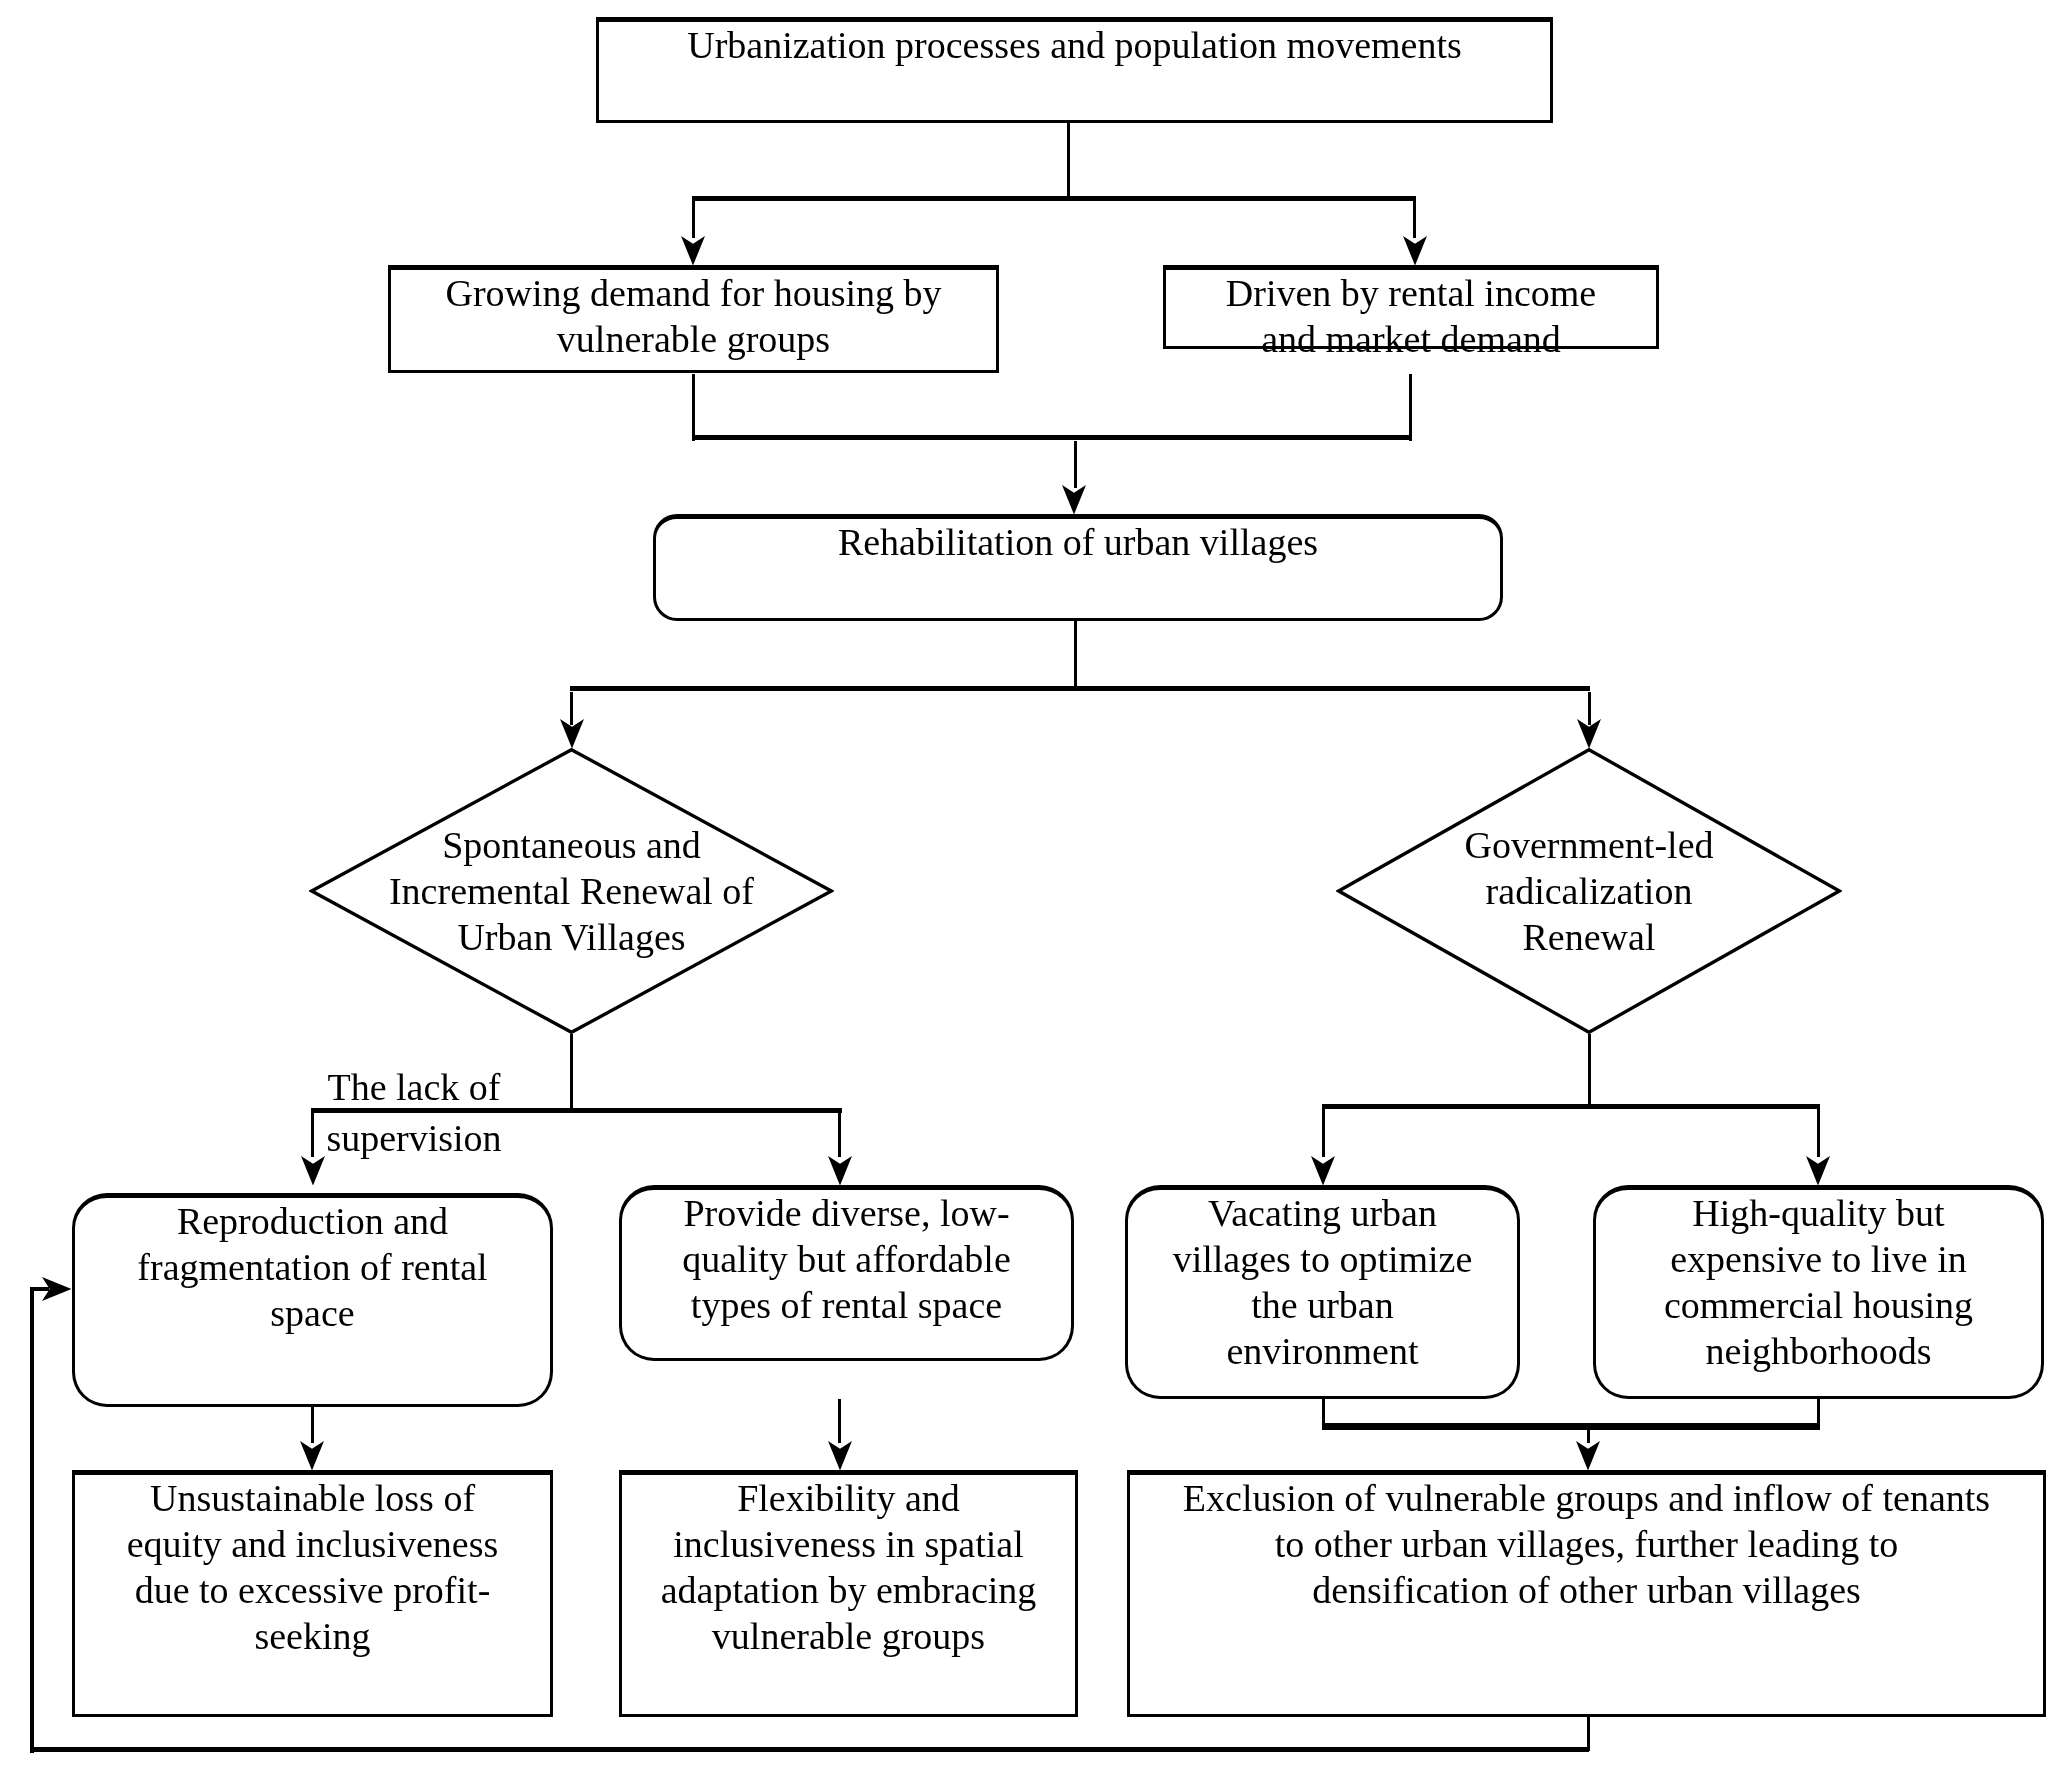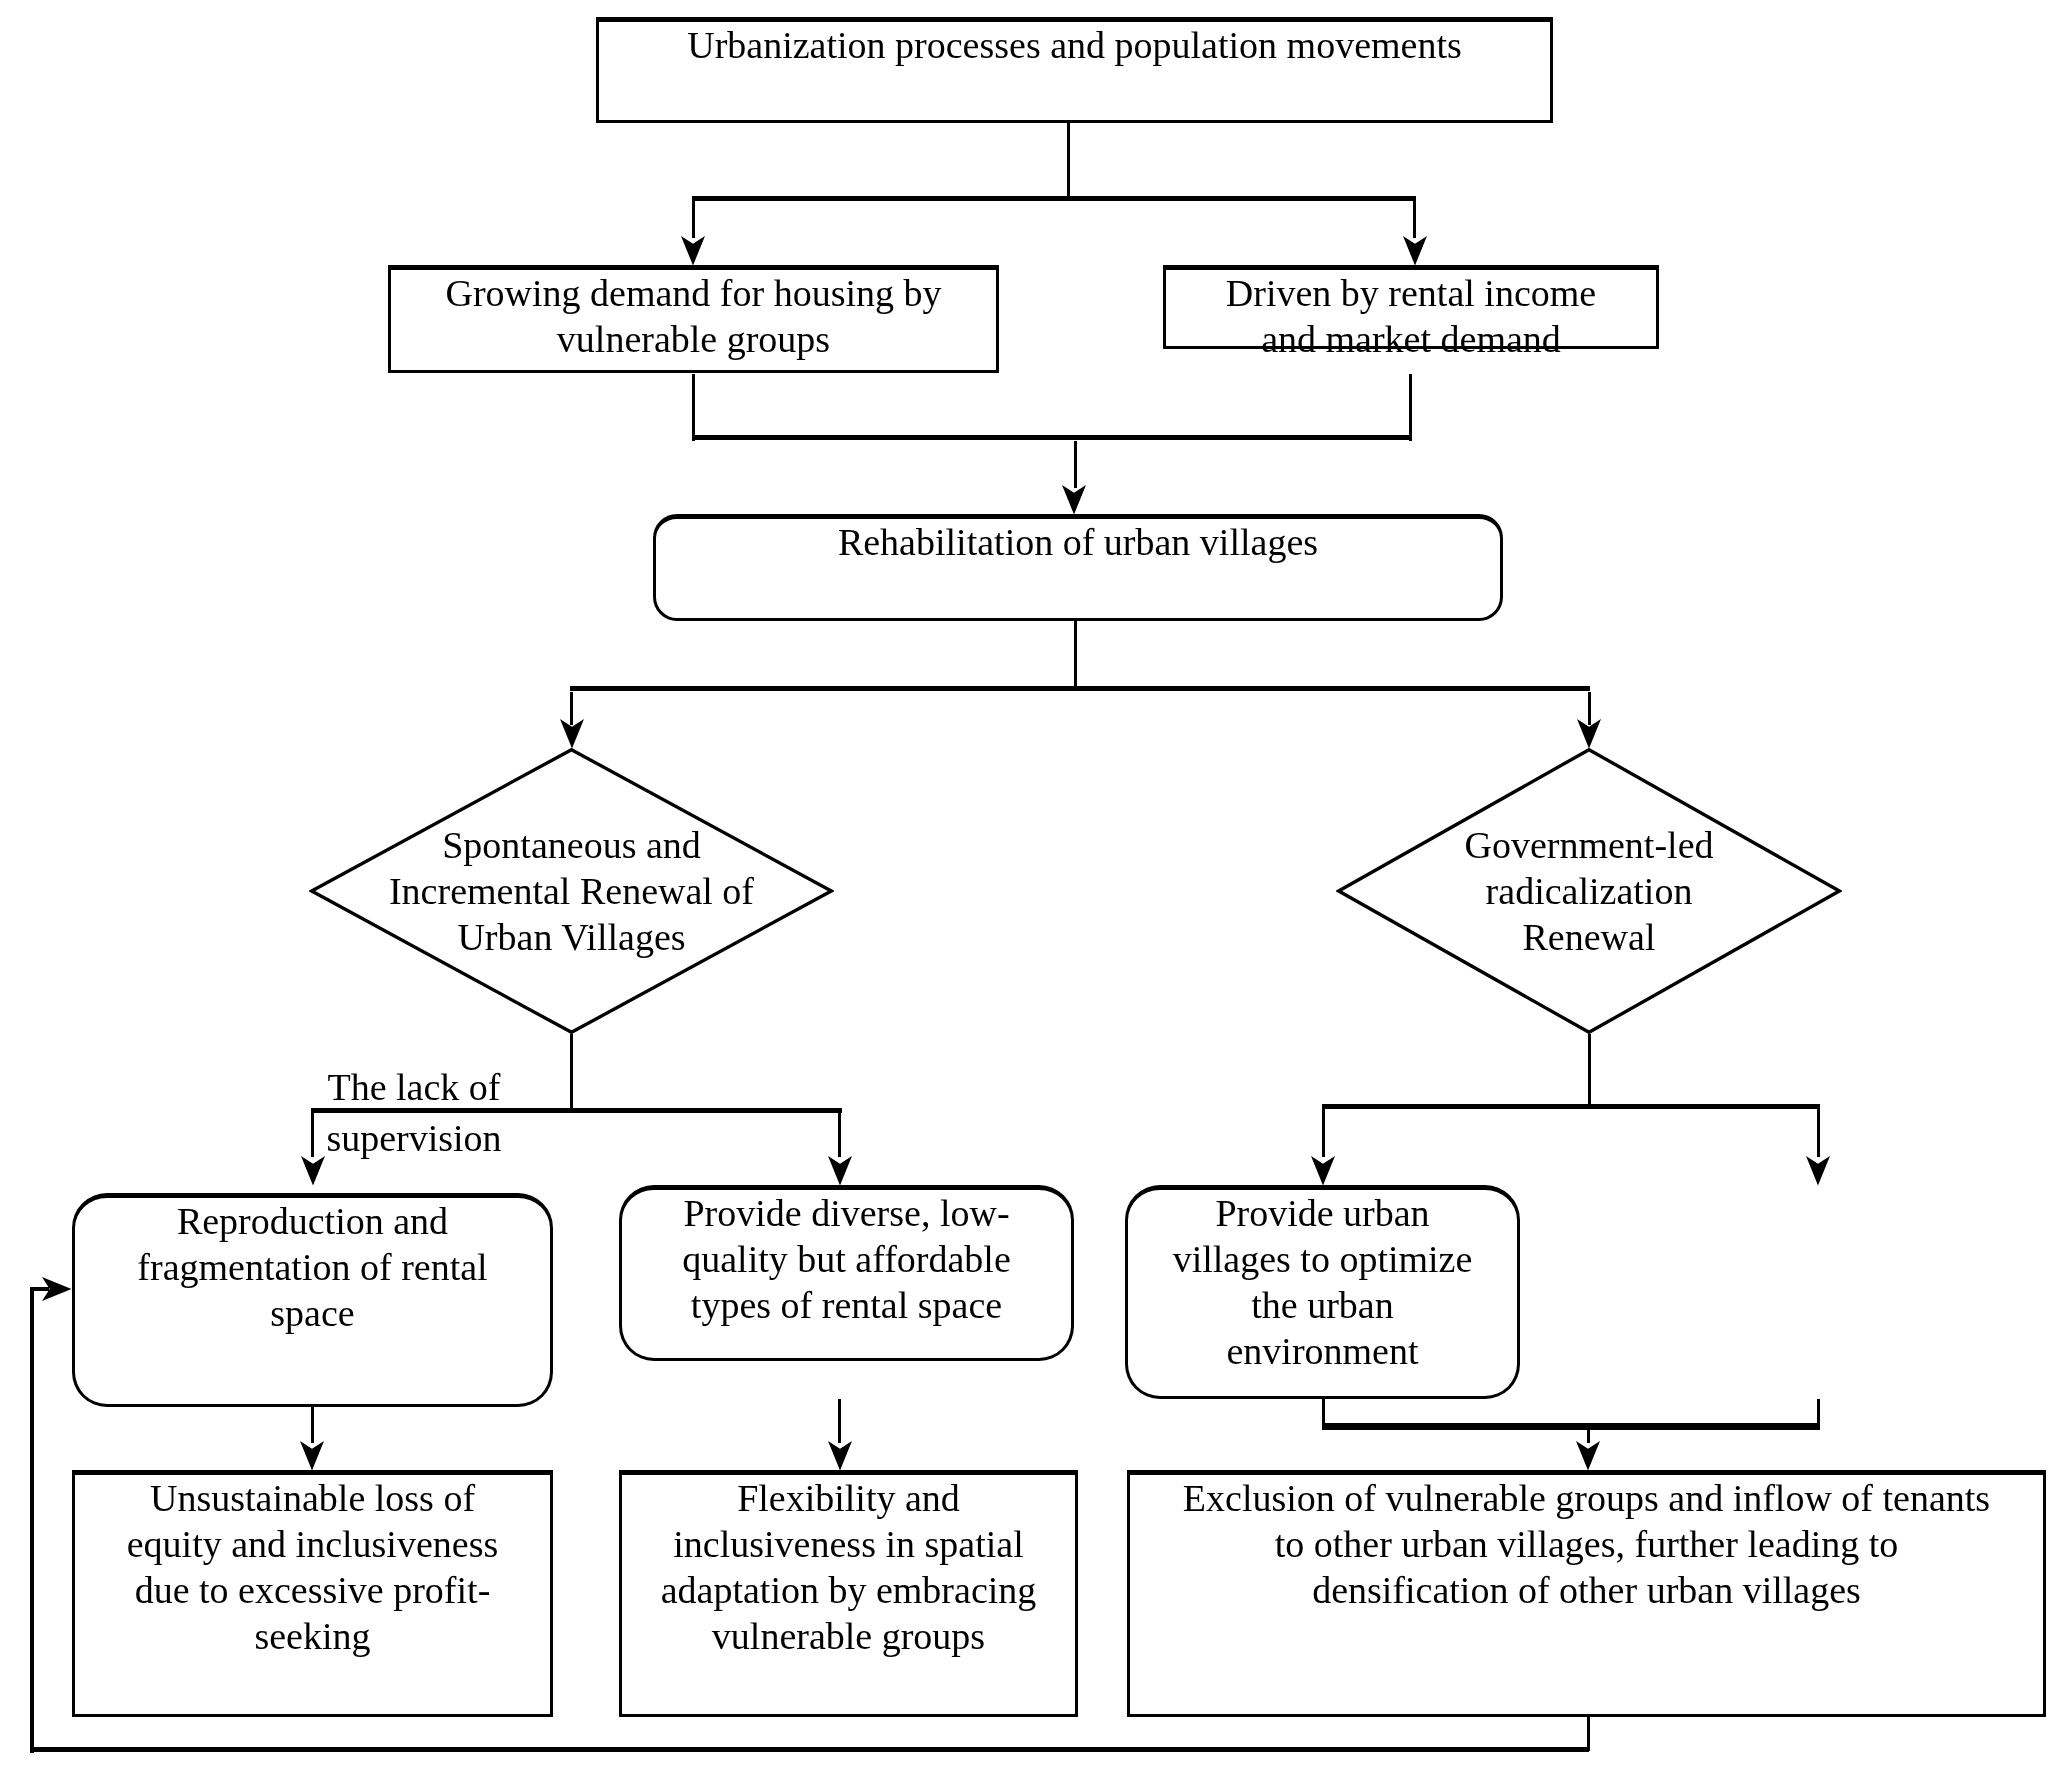--- a/index.html
+++ b/index.html
@@ -125,26 +125,32 @@
 space</div>
   </div>
 
   <div class="box round" style="left:619px;top:1185px;width:455px;height:176px">
     <div class="txt">Provide diverse, low-
 quality but affordable
 types of rental space</div>
   </div>
 
   <div class="box round" style="left:1125px;top:1185px;width:395px;height:214px">
-    <div class="txt">Provide urban
+    <div class="txt">Vacating urban
 villages to optimize
 the urban
 environment</div>
   </div>
 
+  <div class="box round" style="left:1593px;top:1185px;width:451px;height:214px">
+    <div class="txt">High-quality but
+expensive to live in
+commercial housing
+neighborhoods</div>
+  </div>
 
   <div class="box" style="left:72px;top:1470px;width:481px;height:247px">
     <div class="txt">Unsustainable loss of
 equity and inclusiveness
 due to excessive profit-
 seeking</div>
   </div>
 
   <div class="box" style="left:619px;top:1470px;width:459px;height:247px">
     <div class="txt">Flexibility and

